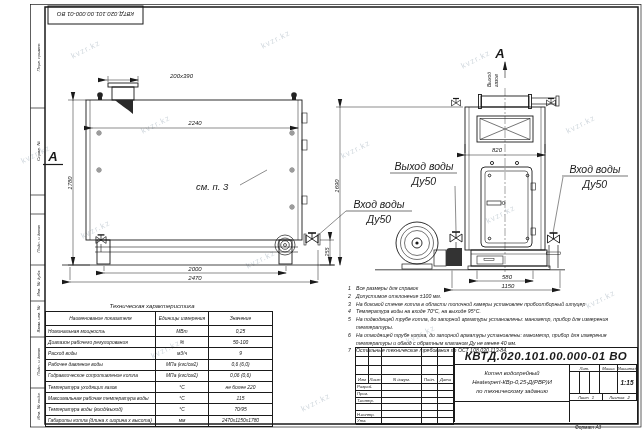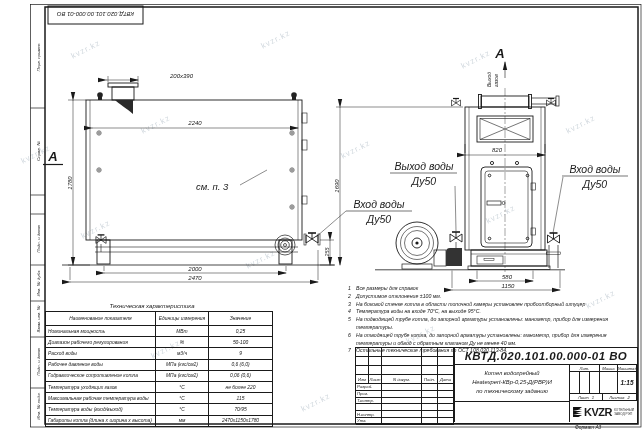--- a/index.html
+++ b/index.html
@@ -495,28 +495,20 @@
     <div class="abs tb-grid" style="left:214px;top:46px;width:67px;grid-template-columns:33px 34px;grid-auto-rows:7px;">
       <div style="gap:3px">
           <span class="small-lbl">Лист</span>
           <span>1</span>
         </div>
       <div style="gap:3px">
           <span class="small-lbl">Листов</span>
           <span>2</span>
         </div>
     </div>
-    <div class="abs" id="logo-cell">
-      <div id="logo-mark"></div>
-      <div id="logo-txt">KVZR</div>
-      <div id="logo-sub">
-        <div>КОТЕЛЬНЫЙ</div>
-        <div>ЗАВОД РЭП</div>
-      </div>
-    </div>
   </div>
 
   <div id="fmt">
     <span>Формат</span>
     <span>А3</span>
   </div>
 
 </div>
 
 </body></html>

